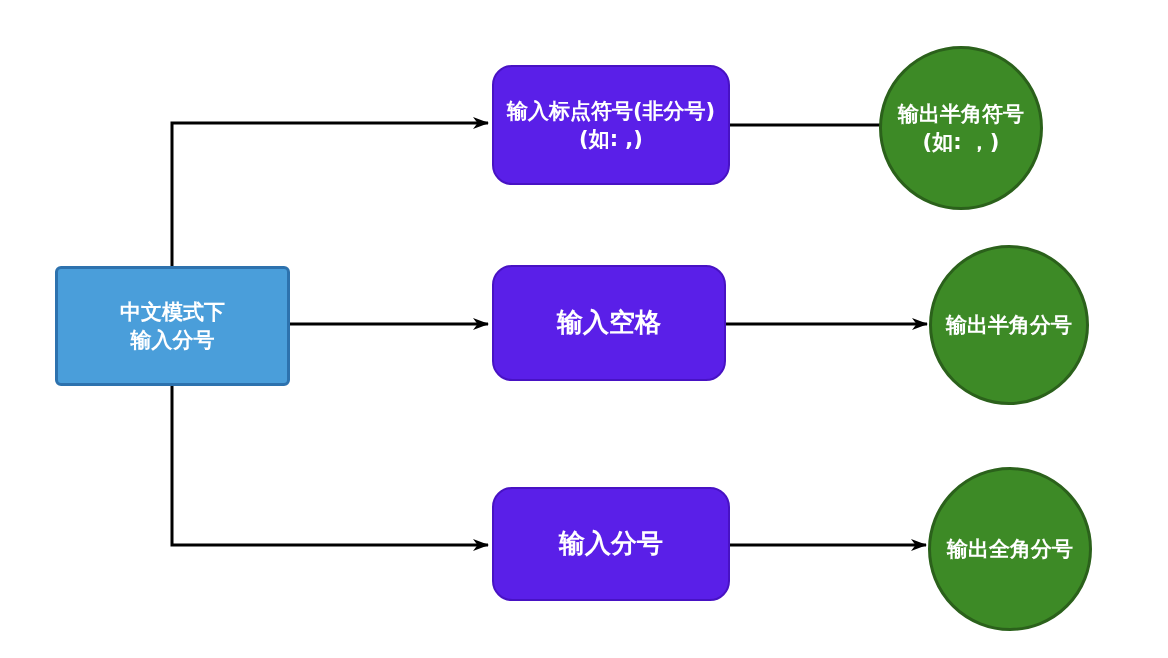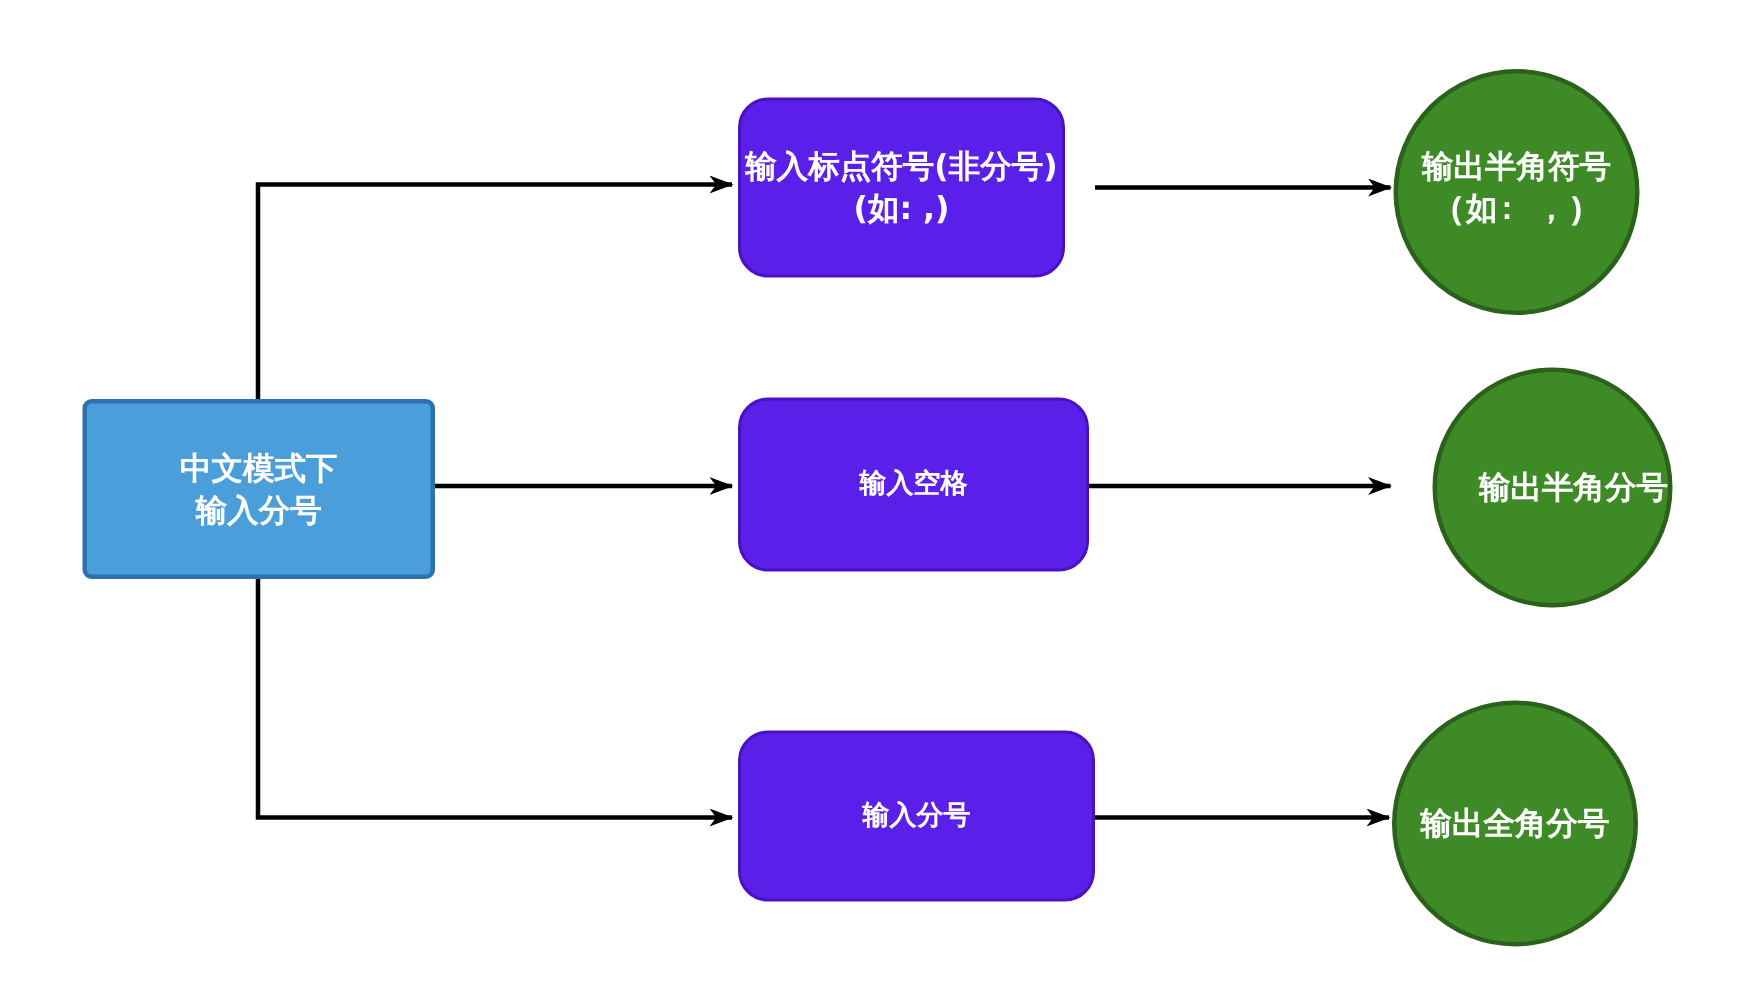--- a/index.html
+++ b/index.html
@@ -23,49 +23,49 @@
   }
   .node {
     position: absolute;
     display: flex;
     flex-direction: column;
     align-items: center;
     justify-content: center;
     text-align: center;
     color: #ffffff;
     font-weight: bold;
-    font-size: 18px;
+    font-size: 26px;
     line-height: 1.35;
     box-sizing: border-box;
   }
   .node .line { display: block; white-space: nowrap; }
   .start-node {
     left: 55px; top: 266px;
     width: 235px; height: 120px;
     background: #4A9EDA;
     border: 3px solid #2D72AE;
     border-radius: 6px;
     font-size: 21px;
   }
   .process-node {
     background: #5A1FE8;
     border: 2px solid #4812C4;
     border-radius: 20px;
   }
-  .process-node.p1 { left: 492px; top: 65px;  width: 218px; height: 120px; font-size: 21px; }
+  .process-node.p1 { left: 492px; top: 65px;  width: 238px; height: 120px; font-size: 21px; }
   .process-node.p2 { left: 492px; top: 265px; width: 234px; height: 116px; }
   .process-node.p3 { left: 492px; top: 487px; width: 238px; height: 114px; }
   .output-node {
     background: #3D8A26;
     border: 3px solid #2B611B;
     border-radius: 50%;
     font-size: 21px;
   }
-  .output-node.c1 { left: 929px; top: 46px;  width: 164px; height: 164px; font-family: Liberation Mono, monospace; }
-  .output-node.c2 { left: 955px; top: 245px; width: 160px; height: 160px; align-items: flex-end; }
+  .output-node.c1 { left: 879px; top: 46px;  width: 164px; height: 164px; }
+  .output-node.c2 { left: 929px; top: 245px; width: 160px; height: 160px; }
   .output-node.c3 { left: 928px; top: 467px; width: 164px; height: 164px; }
   .edge {
     stroke: #000000;
     stroke-width: 3;
     fill: none;
   }
 </style>
 </head>
 <body>
 

